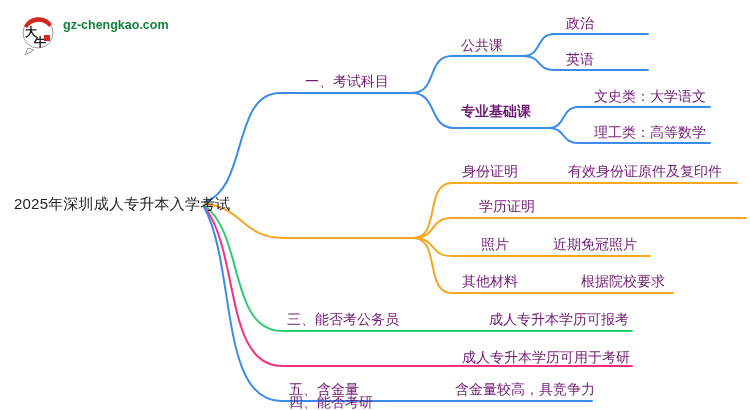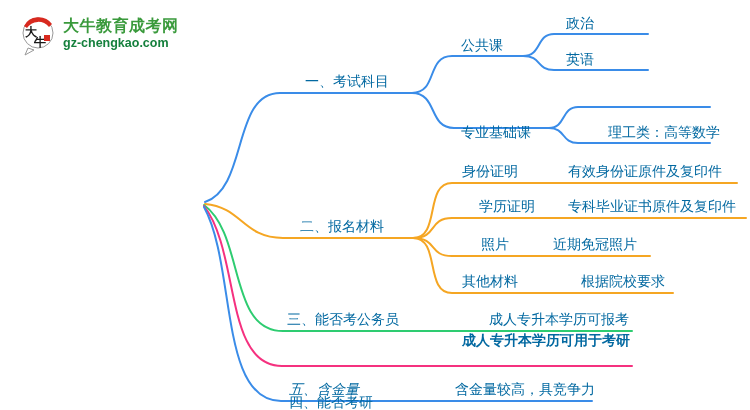--- a/index.html
+++ b/index.html
@@ -2,21 +2,21 @@
 <html><head>
 <meta charset="utf-8">
 <style>
   html,body{margin:0;padding:0;background:#fff;}
   .stage{
     position:relative;width:750px;height:410px;background:#fff;overflow:hidden;
     font-family:"Liberation Sans","DejaVu Sans",sans-serif;
   }
   .stage svg.lines{position:absolute;left:0;top:0;}
   .node{
-    position:absolute;font-size:14px;line-height:17px;color:#0369a1;white-space:nowrap;
+    position:absolute;font-size:14px;line-height:17px;color:#701a75;white-space:nowrap;
   }
   .node.root{font-size:15px;color:#222;letter-spacing:0.2px;}
   .logo{position:absolute;left:20px;top:14px;display:flex;align-items:flex-start;}
   .logo-icon{width:38px;height:42px;display:block;}
   .logo-text{margin-left:5px;padding-top:3px;}
   .logo-name{font-size:16px;font-weight:bold;color:#3a9a3c;letter-spacing:0.5px;line-height:18px;}
   .logo-url{font-size:12.5px;font-weight:bold;color:#15803d;line-height:15px;margin-top:1px;}
 </style>
 </head>
 <body>
@@ -51,45 +51,44 @@
   <div class="logo">
     <svg class="logo-icon" viewBox="0 0 38 42">
       <circle cx="18" cy="19" r="15" fill="#ffffff" stroke="#999999" stroke-width="1"></circle>
       <path d="M 8 34 L 5 41 L 14 36 Z" fill="#ffffff" stroke="#999999" stroke-width="1"></path>
       <path d="M 4 12 A 16 15 0 0 1 32 10 L 29 13 A 13 12 0 0 0 7 14 Z" fill="#d8291f"></path>
       <text x="5" y="22" font-size="12" font-weight="bold" fill="#1a1a1a">大</text>
       <text x="14" y="32" font-size="12" font-weight="bold" fill="#1a1a1a">牛</text>
       <rect x="24" y="21" width="6" height="6" fill="#d8291f"></rect>
     </svg>
     <div class="logo-text">
-      <div class="logo-name">大牛教育成考网</div>
       <div class="logo-url">gz-chengkao.com</div>
     </div>
   </div>
 
+  <div class="node root" style="left:14px;top:195px;">2025年深圳成人专升本入学考试</div>
 
   <div class="node" style="left:305px;top:73px;">一、考试科目</div>
   <div class="node" style="left:461px;top:37px;">公共课</div>
   <div class="node" style="left:566px;top:15px;">政治</div>
   <div class="node" style="left:566px;top:51px;">英语</div>
-  <div class="node" style="left:461px;top:124px;">专业基础课</div>
-  <div class="node" style="left:594px;top:124px;margin-left:14px;">理工类：高等数学</div>
+  <div class="node" style="left:461px;top:103px;font-weight:bold;">专业基础课</div>
+  <div class="node" style="left:594px;top:88px;">文史类：大学语文</div>
+  <div class="node" style="left:594px;top:124px;">理工类：高等数学</div>
 
-  <div class="node" style="left:300px;top:218px;">二、报名材料</div>
   <div class="node" style="left:462px;top:163px;">身份证明</div>
   <div class="node" style="left:568px;top:163px;">有效身份证原件及复印件</div>
   <div class="node" style="left:479px;top:198px;">学历证明</div>
-  <div class="node" style="left:568px;top:198px;">专科毕业证书原件及复印件</div>
   <div class="node" style="left:462px;top:236px;margin-left:19px;">照片</div>
   <div class="node" style="left:553px;top:236px;">近期免冠照片</div>
   <div class="node" style="left:462px;top:273px;">其他材料</div>
   <div class="node" style="left:581px;top:273px;">根据院校要求</div>
 
   <div class="node" style="left:287px;top:311px;">三、能否考公务员</div>
   <div class="node" style="left:489px;top:311px;">成人专升本学历可报考</div>
 
   <div class="node" style="left:289px;top:346px;margin-top:48px;">四、能否考研</div>
-  <div class="node" style="left:462px;top:332px;font-weight:bold;">成人专升本学历可用于考研</div>
+  <div class="node" style="left:462px;top:349px;">成人专升本学历可用于考研</div>
 
-  <div class="node" style="left:289px;top:381px;font-style:italic;">五、含金量</div>
+  <div class="node" style="left:289px;top:381px;">五、含金量</div>
   <div class="node" style="left:455px;top:381px;">含金量较高，具竞争力</div>
 
 </div>
 
 </body></html>

